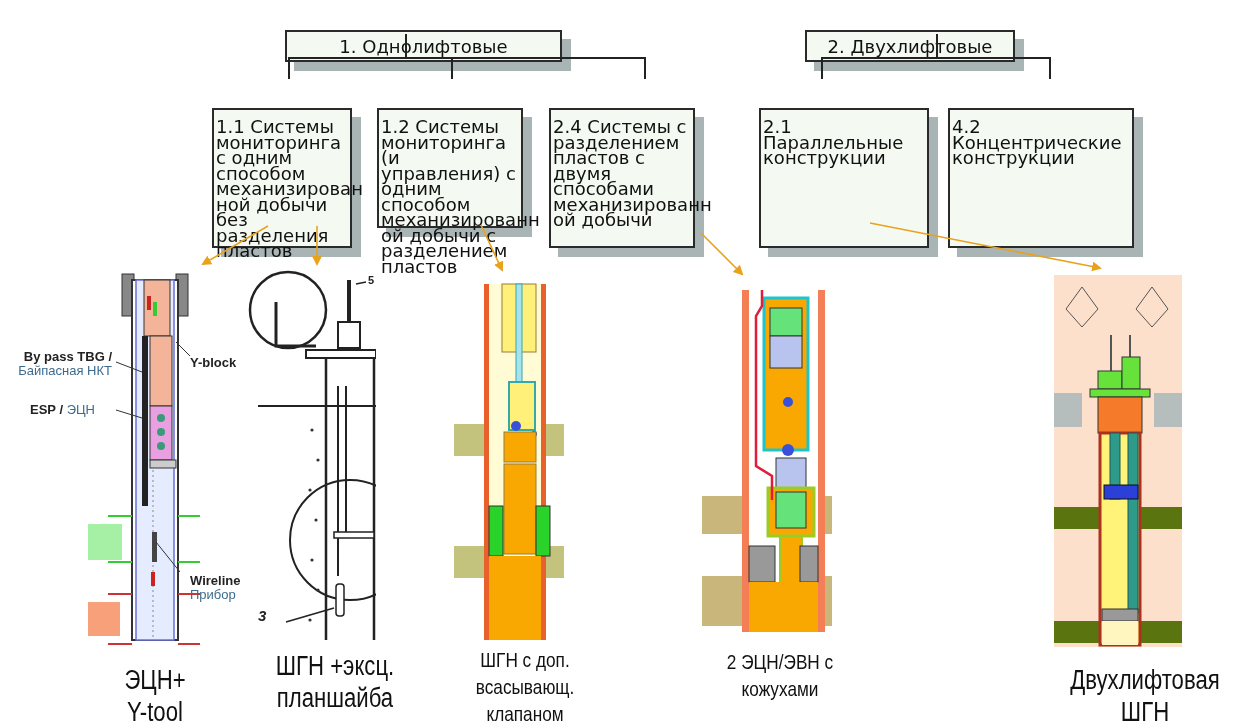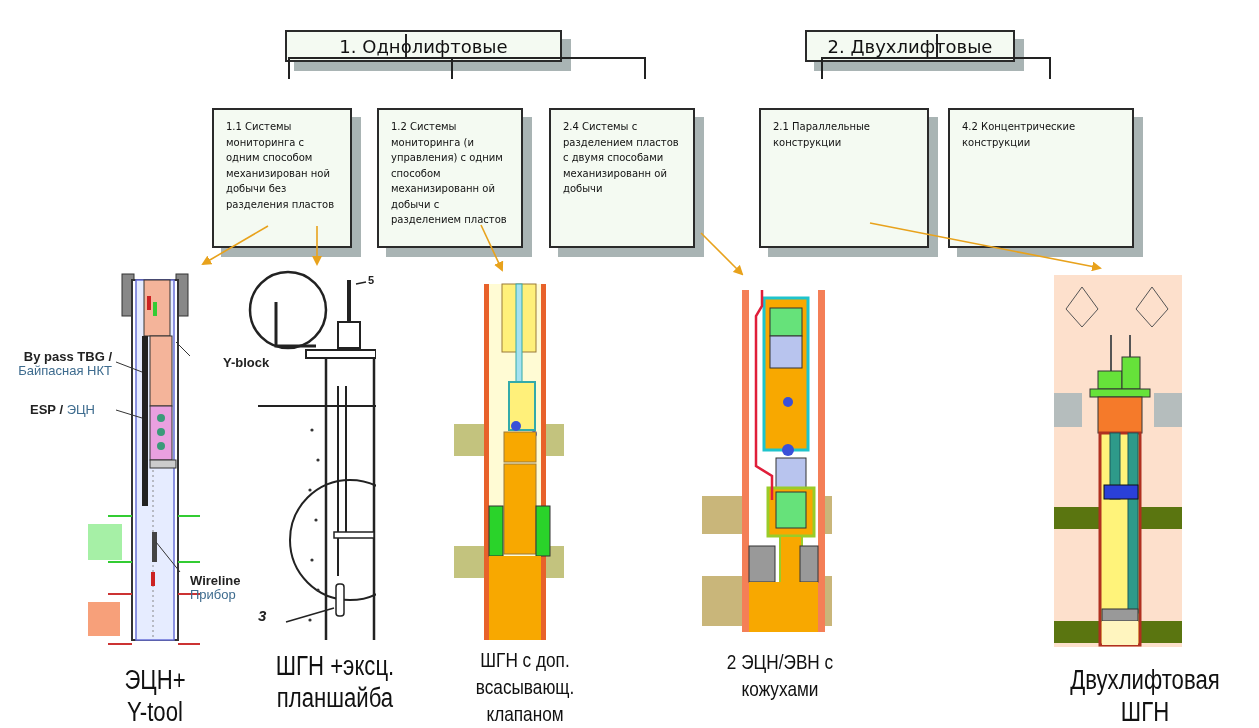--- a/index.html
+++ b/index.html
@@ -1,19 +1,19 @@
 <!DOCTYPE html>
 <html><head>
 <meta charset="utf-8">
 <style>
   html,body{margin:0;padding:0;background:#ffffff;}
   body{width:1259px;height:728px;position:relative;overflow:hidden;font-family:"DejaVu Sans",sans-serif;}
   .box{position:absolute;background:#f4faf2;border:2px solid #2a2a2a;box-shadow:9px 9px 0 #a9b4b4;box-sizing:border-box;color:#111;margin-top:28px;}
   .top-box{height:32px;font-size:18px;display:flex;align-items:center;justify-content:center;}
-  .sub-box{font-size:10px;line-height:15.5px;padding:9px 12px;}
+  .sub-box{font-size:18px;line-height:15.5px;padding:9px 2px;}
   .conn{position:absolute;background:#222;}
   svg.layer{position:absolute;left:0;top:0;}
   .caption{position:absolute;font-family:"Liberation Sans",sans-serif;text-align:center;color:#111;transform:scaleX(0.82);transform-origin:center top;}
   .cap-lg{font-size:27px;line-height:32px;}
   .cap-md{font-size:21px;line-height:27px;}
   .lbl{position:absolute;font-family:"Liberation Sans",sans-serif;font-size:13px;font-weight:bold;color:#222;line-height:14px;}
   .lbl .sub{color:#3d6b8e;font-weight:normal;}
   .fig{position:absolute;}
 </style>
 </head>
@@ -33,21 +33,21 @@
 <div class="conn" style="left:644px;top:57px;width:2px;height:22px;"></div>
 
 <div class="conn" style="left:936px;top:34px;width:2px;height:24px;"></div>
 <div class="conn" style="left:821px;top:57px;width:230px;height:2px;"></div>
 <div class="conn" style="left:821px;top:57px;width:2px;height:22px;"></div>
 <div class="conn" style="left:1049px;top:57px;width:2px;height:22px;"></div>
 
 <div class="box sub-box" style="left:212px;top:80px;width:140px;height:140px;">
   <span>1.1 Системы мониторинга с одним способом механизирован ной добычи без разделения пластов</span>
 </div>
-<div class="box sub-box" style="left:377px;top:80px;width:146px;height:140px;">
+<div class="box sub-box" style="left:377px;top:80px;width:146px;height:120px;">
   <span>1.2 Системы мониторинга (и управления) с одним способом механизированн ой добычи с разделением пластов</span>
 </div>
 <div class="box sub-box" style="left:549px;top:80px;width:146px;height:140px;">
   <span>2.4 Системы с разделением пластов  с двумя способами механизированн ой добычи</span>
 </div>
 <div class="box sub-box" style="left:759px;top:80px;width:170px;height:140px;">
   <span>2.1 Параллельные конструкции</span>
 </div>
 <div class="box sub-box" style="left:948px;top:80px;width:186px;height:140px;">
   <span>4.2 Концентрические конструкции</span>
@@ -105,21 +105,21 @@
 
   <line x1="36" y1="90" x2="62" y2="100" stroke="#333"></line>
   <line x1="96" y1="70" x2="110" y2="84" stroke="#333"></line>
   <line x1="36" y1="138" x2="62" y2="146" stroke="#333"></line>
   <line x1="76" y1="270" x2="100" y2="300" stroke="#333"></line>
 </svg>
 <div class="lbl" style="left:12px;top:350px;text-align:right;width:100px;">
   <span>By pass TBG /</span><br>
   <span class="sub">Байпасная НКТ</span>
 </div>
-<div class="lbl" style="left:190px;top:356px;margin-left:33px;">
+<div class="lbl" style="left:190px;top:356px;">
   <span>Y-block</span>
 </div>
 <div class="lbl" style="left:30px;top:403px;">
   <span>ESP /</span>
   <span class="sub">ЭЦН</span>
 </div>
 <div class="lbl" style="left:190px;top:574px;">
   <span>Wireline</span><br>
   <span class="sub">Прибор</span>
 </div>

